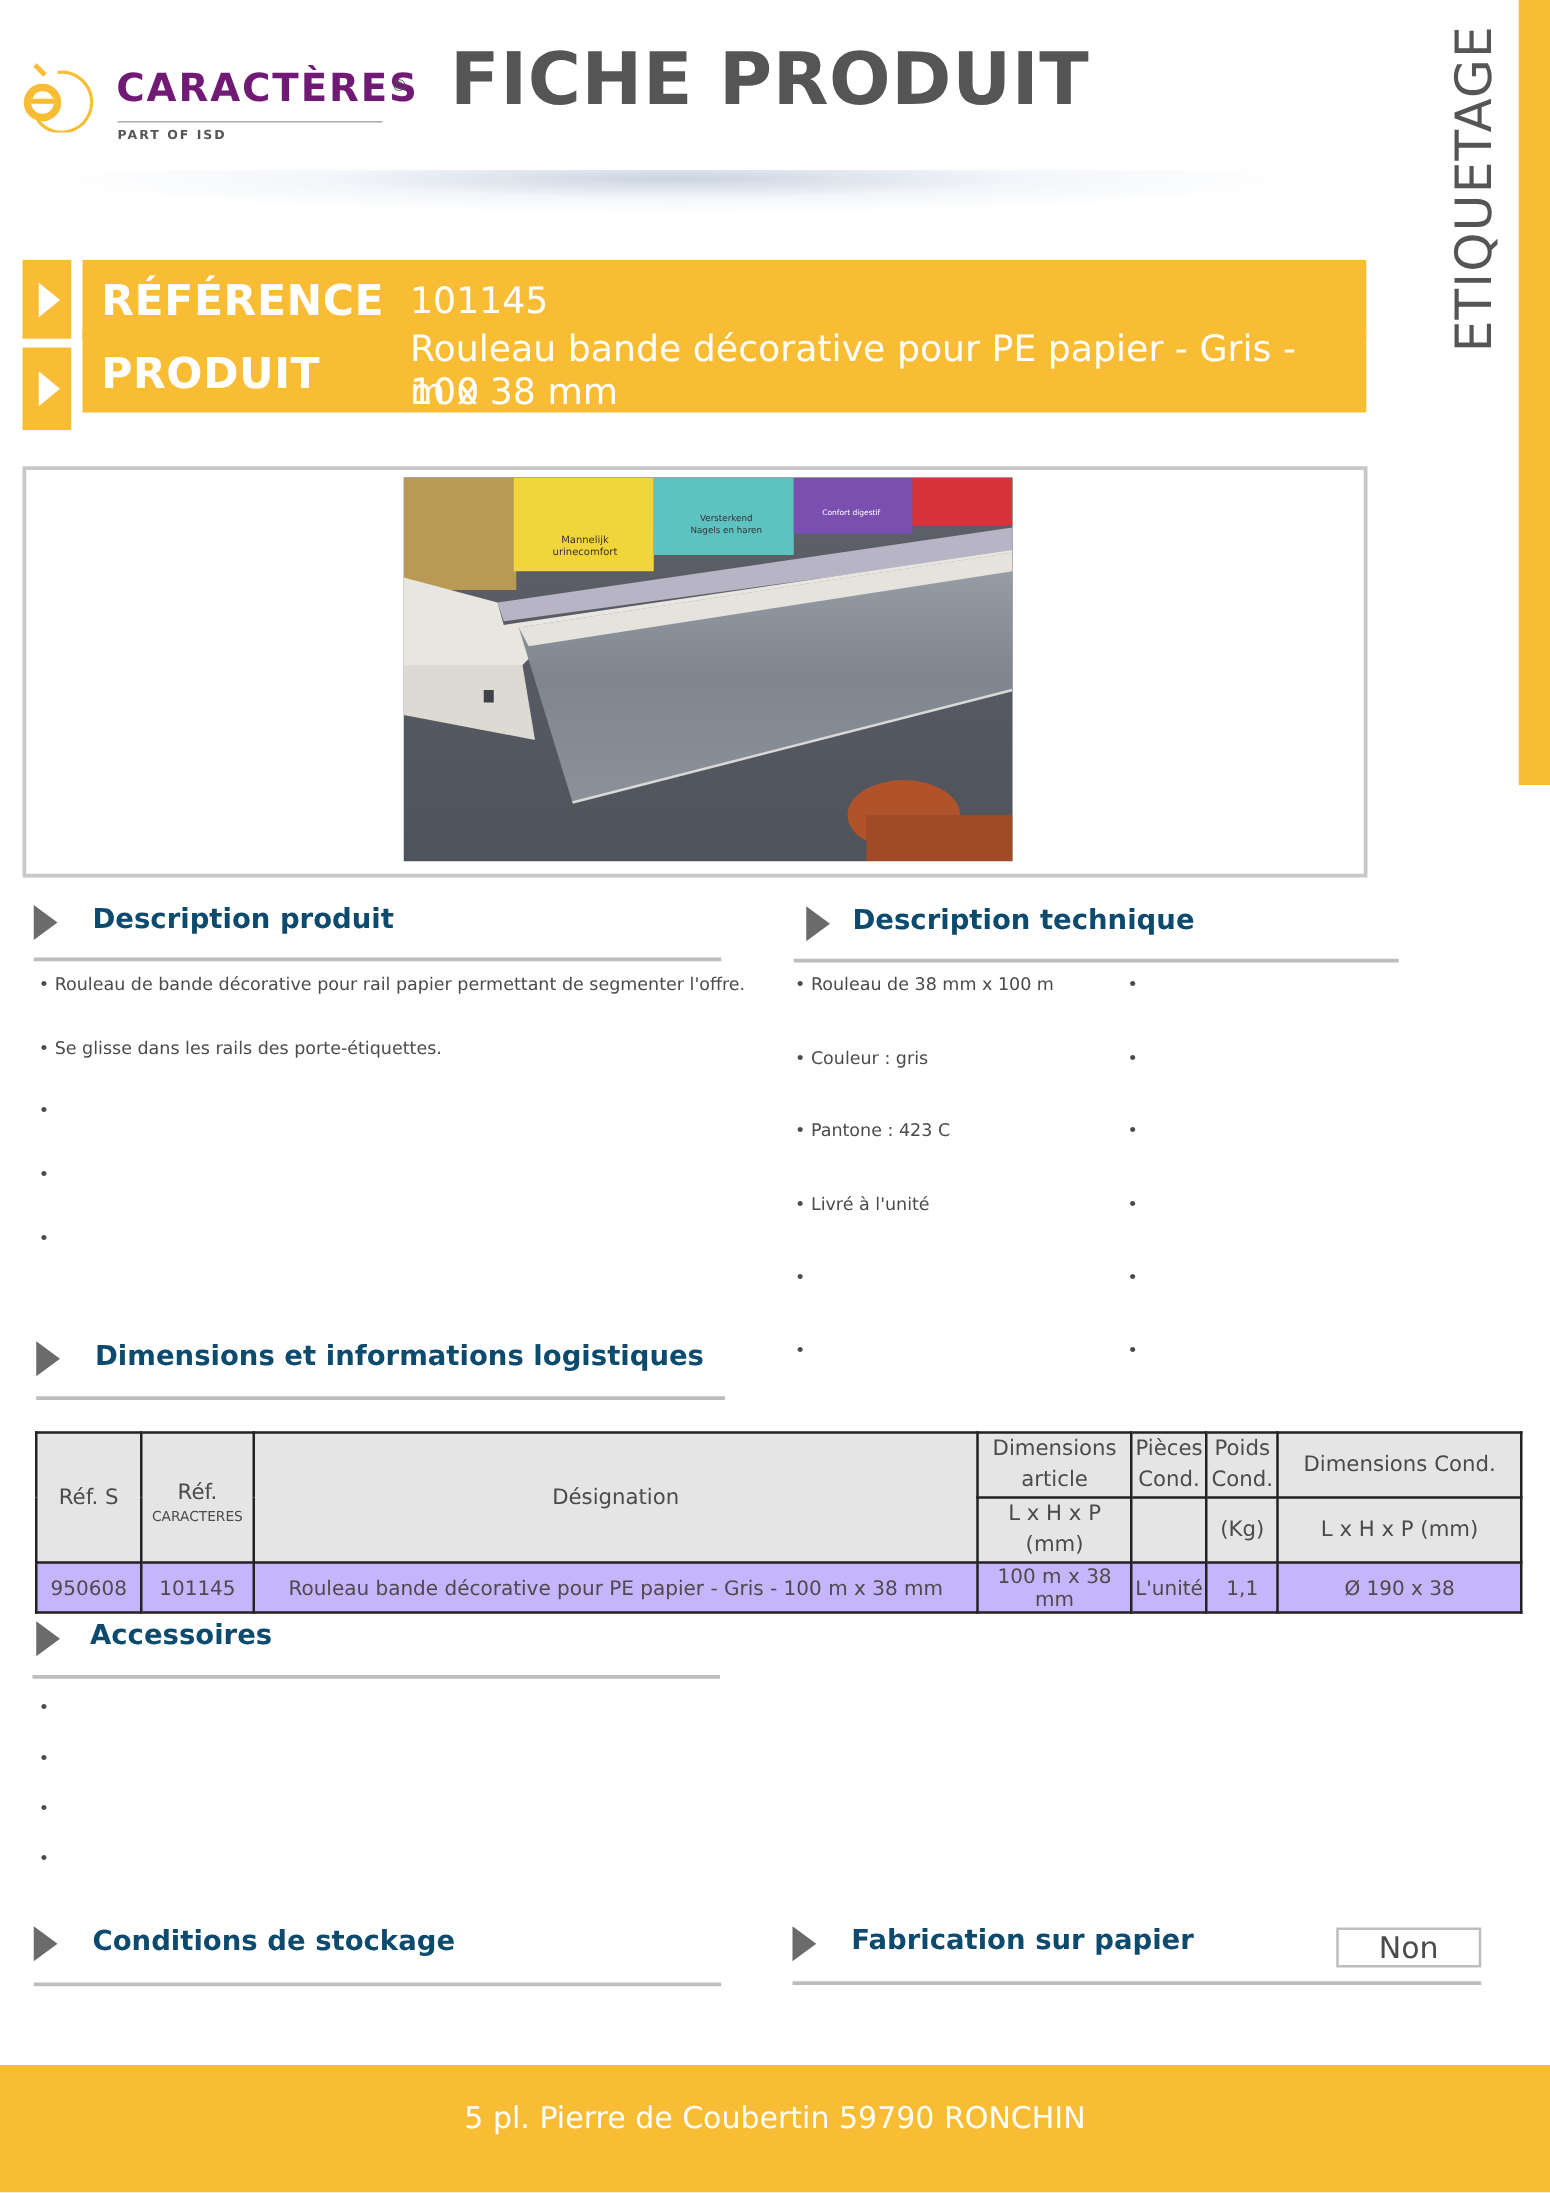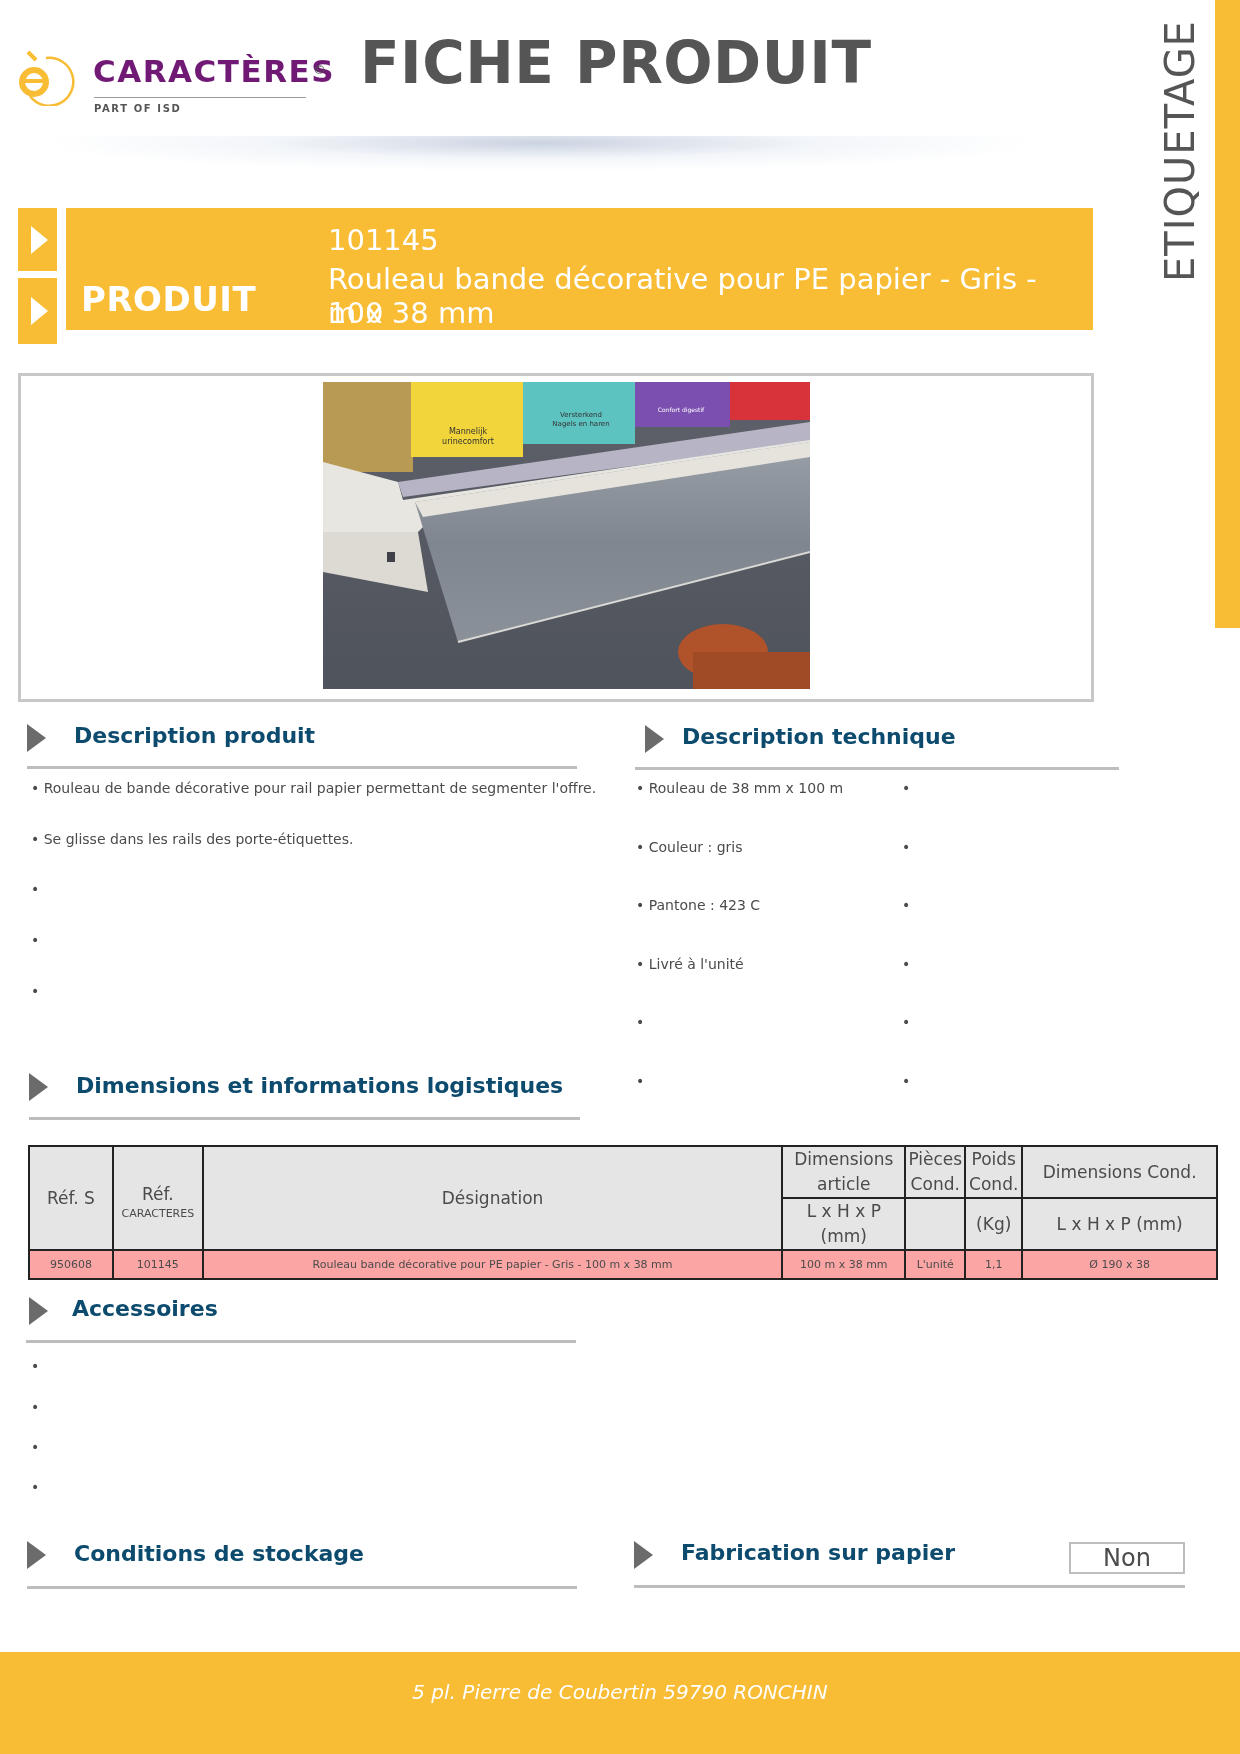--- a/index.html
+++ b/index.html
@@ -38,28 +38,28 @@
   .sec-tri { width: 0; height: 0; border-top: 14px solid transparent; border-bottom: 14px solid transparent; border-left: 19px solid #6b6b6b; }
   .sec-title { font-weight: bold; font-size: 22px; color: #0c4a6e; }
   .sec-rule { height: 3px; background: #bdbdbd; }
 
   .bullet { font-size: 14px; color: #4b4b4b; white-space: nowrap; }
 
   
   table.logi { position: absolute; left: 28px; top: 1145px; width: 1190px; border-collapse: collapse; }
   table.logi td { border: 2px solid #222; text-align: center; color: #4b4b4b; padding: 0 2px; }
   table.logi tr.h td { background: #e5e5e5; font-size: 17px; line-height: 25px; }
-  table.logi tr.d td { background: #fca5a5; font-size: 11px; height: 29px; }
+  table.logi tr.d td { background: #c4b5fd; font-size: 16px; height: 29px; }
   .small-caps { font-size: 11px; display: block; line-height: 13px; }
 
   .non-box { left: 1069px; top: 1542px; width: 116px; height: 32px; border: 2px solid #bdbdbd; font-size: 24px; text-align: center; line-height: 28px; color: #4b4b4b; }
 
   
   .footer { left: 0; top: 1652px; width: 1240px; height: 102px; background: #f8bc35; color: #fff; text-align: center; }
-  .footer .l1 { position: absolute; left: 0; width: 100%; top: 28px; font-size: 20px; color: #fff; font-style: italic; }
+  .footer .l1 { position: absolute; left: 0; width: 100%; top: 28px; font-size: 24px; color: #fff; }
   .footer .l2 { position: absolute; left: 0; width: 100%; top: 53px; font-size: 21px; color: #fff; }
 </style>
 </head>
 <body>
 
 <div class="abs logo-mark">
   <svg width="66" height="60" viewBox="0 0 66 60">
     <path d="M30 12 A24 24 0 1 1 14 50" fill="none" stroke="#f8bc35" stroke-width="2.5"></path>
     <path d="M6 36 a13 13 0 1 1 24 6 l-3 -3 a9 9 0 1 0 -17 -5 h18 v3 h-18 z" fill="#f8bc35"></path>
     <circle cx="18" cy="36" r="12" fill="none" stroke="#f8bc35" stroke-width="6"></circle>
@@ -77,20 +77,21 @@
 
 <div class="abs side-bar"></div>
 <div class="abs side-label">
     <span>ETIQUETAGE</span>
   </div>
 
 <div class="abs band-arrow" style="top:208px;height:63px;">
     <div class="tri"></div>
   </div>
 <div class="abs band" style="top:208px;height:63px;">
+  <span class="band-label" style="top:13px;">RÉFÉRENCE</span>
   <span class="band-value" style="top:15px;">101145</span>
 </div>
 
 <div class="abs band-arrow" style="top:278px;height:66px;">
     <div class="tri"></div>
   </div>
 <div class="abs band" style="top:264px;height:66px;">
   <span class="band-label" style="top:15px;">PRODUIT</span>
   <span class="band-value" style="top:-2px;">Rouleau bande décorative pour PE papier - Gris - 100</span>
   <span class="band-value" style="top:32px;">m x 38 mm</span>

